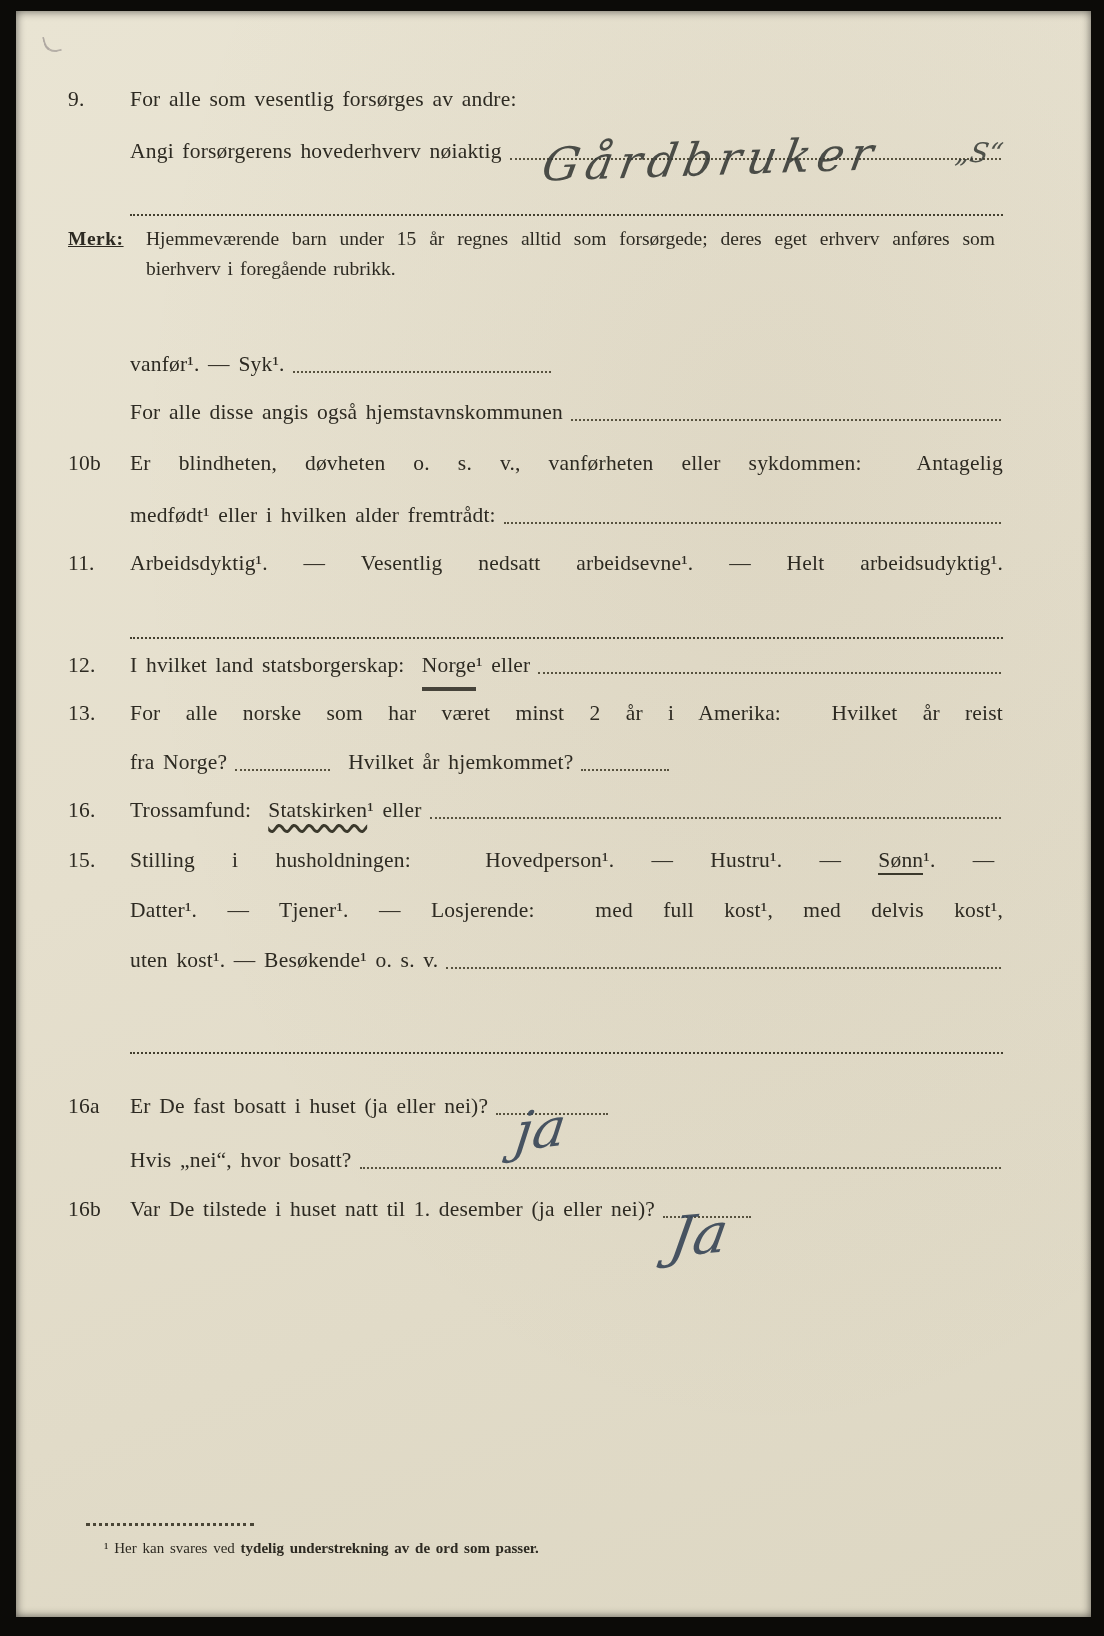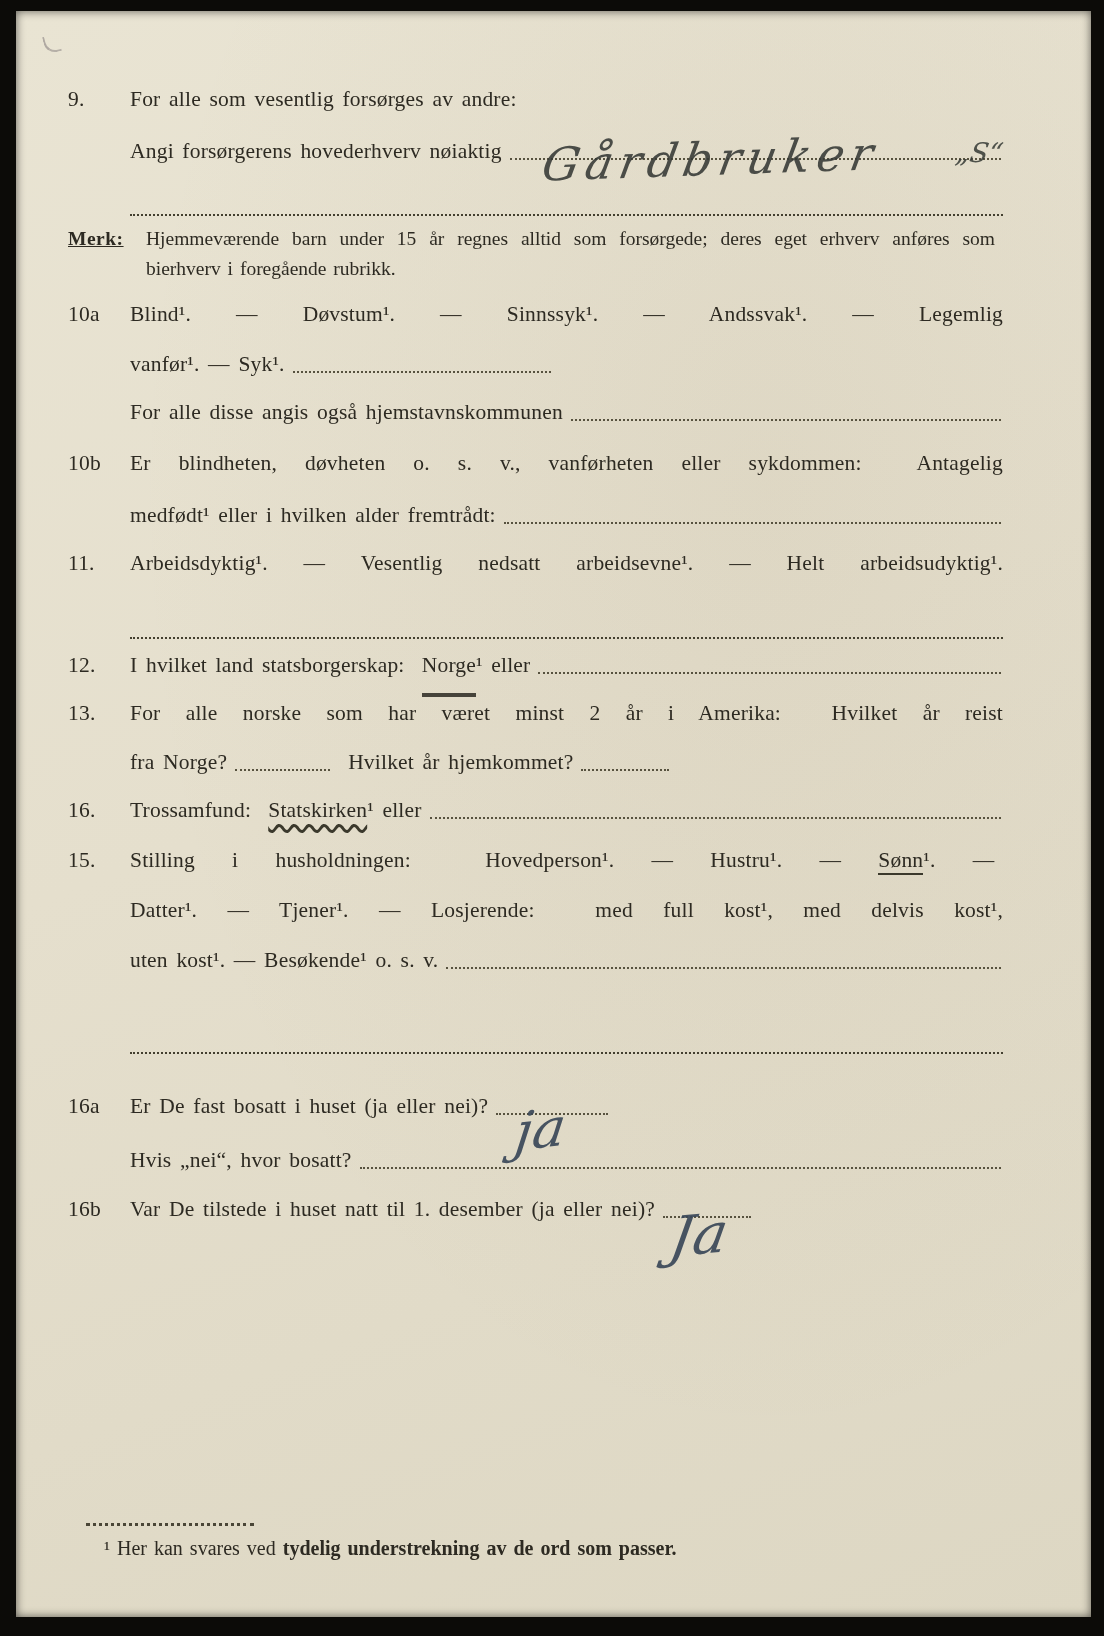--- a/index.html
+++ b/index.html
@@ -50,21 +50,21 @@
   .merk{
     position:absolute; left:52px; right:96px;
     display:flex;
     font-size:19.5px; line-height:30px;
     word-spacing:2px;
   }
   .merk-label{ flex:0 0 78px; font-weight:bold; letter-spacing:0.5px;text-decoration:underline;}
   .merk-text{ flex:1; text-align:justify; }
   .u-pen{
     border-bottom:4px solid rgba(42,40,33,0.85);
-    padding-bottom:16px;
+    padding-bottom:10px;
   }
   .u-wavy{
     text-decoration:underline;
     text-decoration-style:wavy;
     text-decoration-thickness:2.5px;
     text-decoration-color:#3b392c;
     text-underline-offset:7px;
   }
   .u-solid{
     border-bottom:2.5px solid #3b392c;
@@ -102,21 +102,21 @@
     transform:skewX(-14deg) rotate(-5deg);
   }
   .footrule{
     position:absolute; left:70px; top:1512px;
     width:168px;
     border-top:3px dotted #4a4637;
     height:0;
   }
   .footnote{
     position:absolute; left:88px; right:88px; top:1524px;
-    font-size:20px; line-height:26px;
+    font-size:15px; line-height:26px;
     word-spacing:2px;
   }
   .fn-bold{ font-weight:bold; }
   .corner-mark{
     position:absolute; left:28px; top:24px;
     width:14px; height:16px;
     border-left:2px solid rgba(90,80,90,0.4);
     border-bottom:2px solid rgba(90,80,90,0.35);
     border-bottom-left-radius:12px;
     transform:rotate(-15deg);
@@ -140,24 +140,20 @@
     </span>
   </div>
 
   <div class="divider" style="top:203px"></div>
 
   <div class="merk" style="top:213px">
     <span class="merk-label">Merk:</span>
     <span class="merk-text">Hjemmeværende barn under 15 år regnes alltid som forsørgede; deres eget erhverv anføres som bierhverv i foregående rubrikk.</span>
   </div>
 
-  <div class="row" style="top:288px">
-    <span class="num">10a</span>
-    <span class="just">Blind¹. — Døvstum¹. — Sinnssyk¹. — Andssvak¹. — Legemlig</span>
-  </div>
   <div class="row indent" style="top:336px">
     <span class="txt">vanfør¹. — Syk¹.</span>
     <span class="leader lw258"></span>
     <span class="fill"></span>
   </div>
   <div class="row indent" style="top:384px">
     <span class="txt">For alle disse angis også hjemstavnskommunen</span>
     <span class="leader"></span>
   </div>
 

